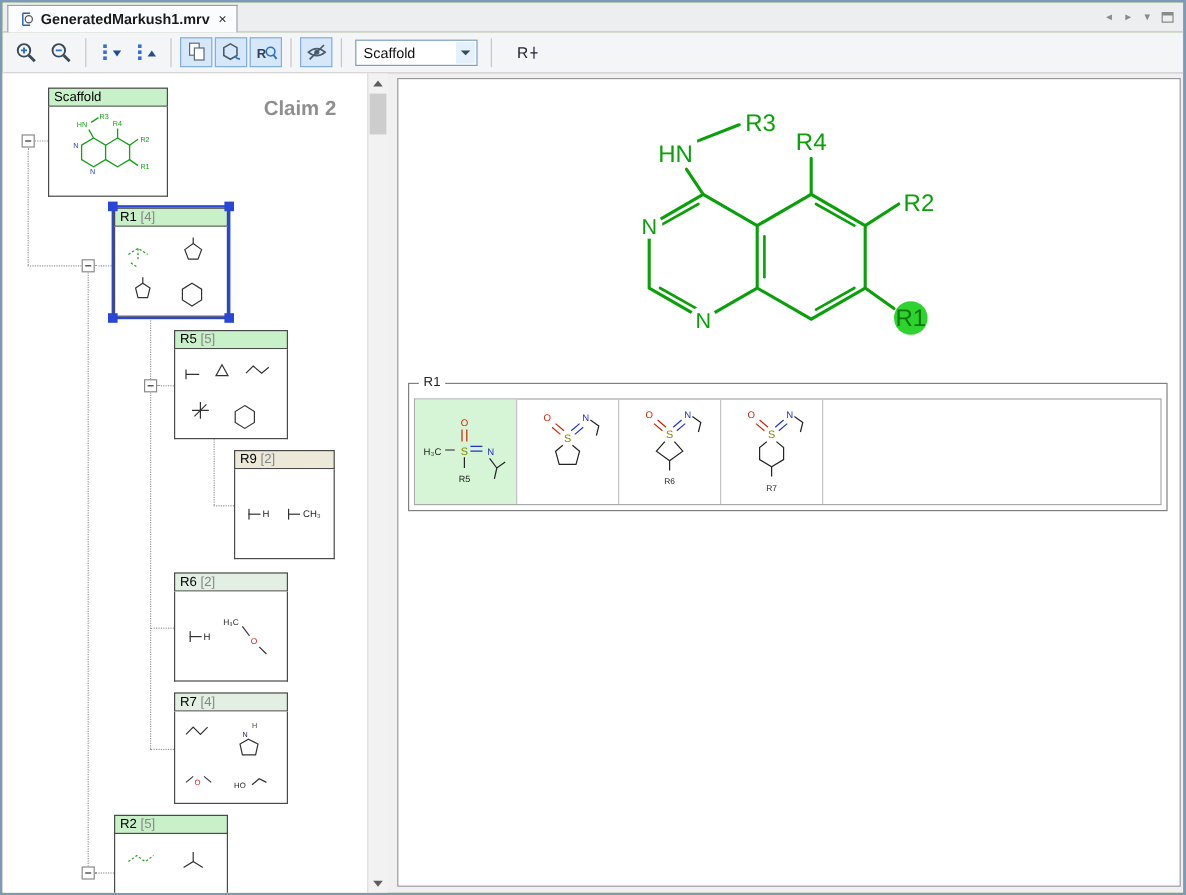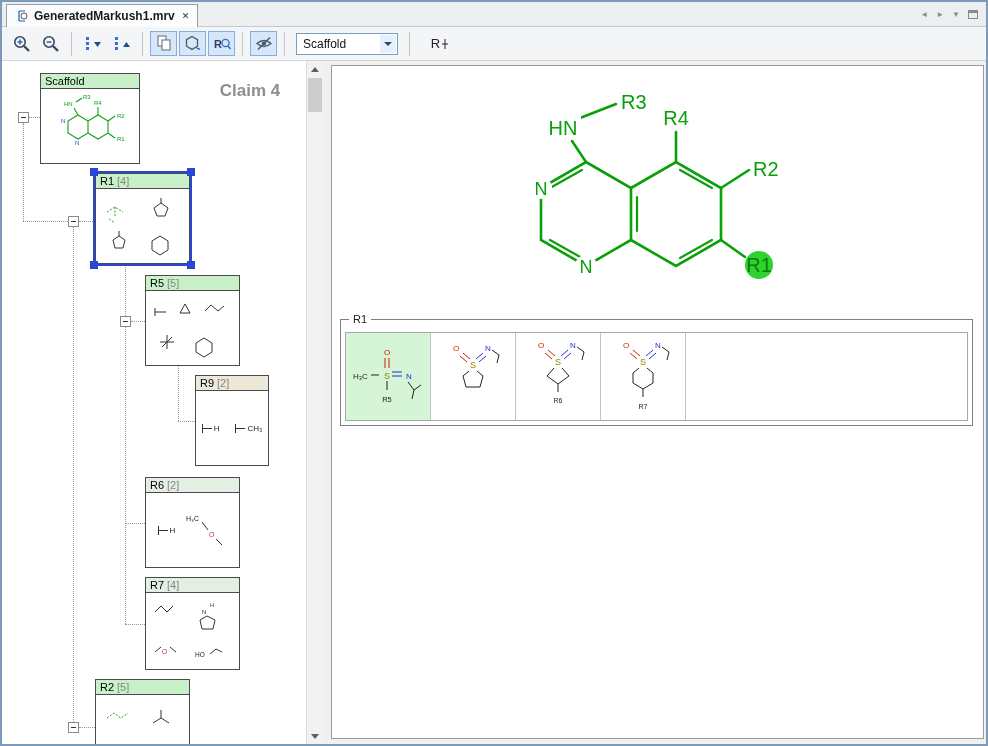--- a/index.html
+++ b/index.html
@@ -158,21 +158,21 @@
       <span>R</span>
       <svg width="8" height="16" viewBox="0 0 8 16">
         <path d="M1 8 h6 M4 3 v10" stroke="#223" stroke-width="1" fill="none"></path>
       </svg>
     </button>
   </div>
 
   <div class="content">
 
     <div class="treepanel">
-      <div class="claim">Claim 4</div>
+      <div class="claim">Claim 2</div>
 
       <div class="dh" style="left:27px;top:56px;width:11px"></div>
       <div class="dv" style="left:21px;top:62px;height:98px"></div>
       <div class="dh" style="left:21px;top:160px;width:45px"></div>
       <div class="dh" style="left:77px;top:160px;width:16px"></div>
       <div class="dv" style="left:71px;top:166px;height:495px"></div>
       <div class="dh" style="left:77px;top:666px;width:16px"></div>
       <div class="dv" style="left:123px;top:203px;height:360px"></div>
       <div class="dh" style="left:129px;top:260px;width:14px"></div>
       <div class="dh" style="left:123px;top:462px;width:20px"></div>
@@ -256,21 +256,21 @@
               <path d="M58 19 l6 -6 l7 6 l6 -5"></path>
               <path d="M13 50 h14"></path>
                 <path d="M20 43 v14"></path>
                 <path d="M15 55 l10 -10"></path>
               <path d="M57 46 l8 5 v9 l-8 5 l-8 -5 v-9 Z"></path>
             </g>
           </svg>
         </div>
       </div>
 
-      <div class="node" style="left:193px;top:314px;width:74px">
+      <div class="node" style="left:193px;top:314px;width:84px">
         <div class="node-header hdr-beige">
             <span class="nl">R9</span>
             <span class="nc">[2]</span>
           </div>
         <div class="node-body">
           <div class="r9-items">
             <div class="ti">
                 <span class="att"></span>
                 <span>H</span>
               </div>

